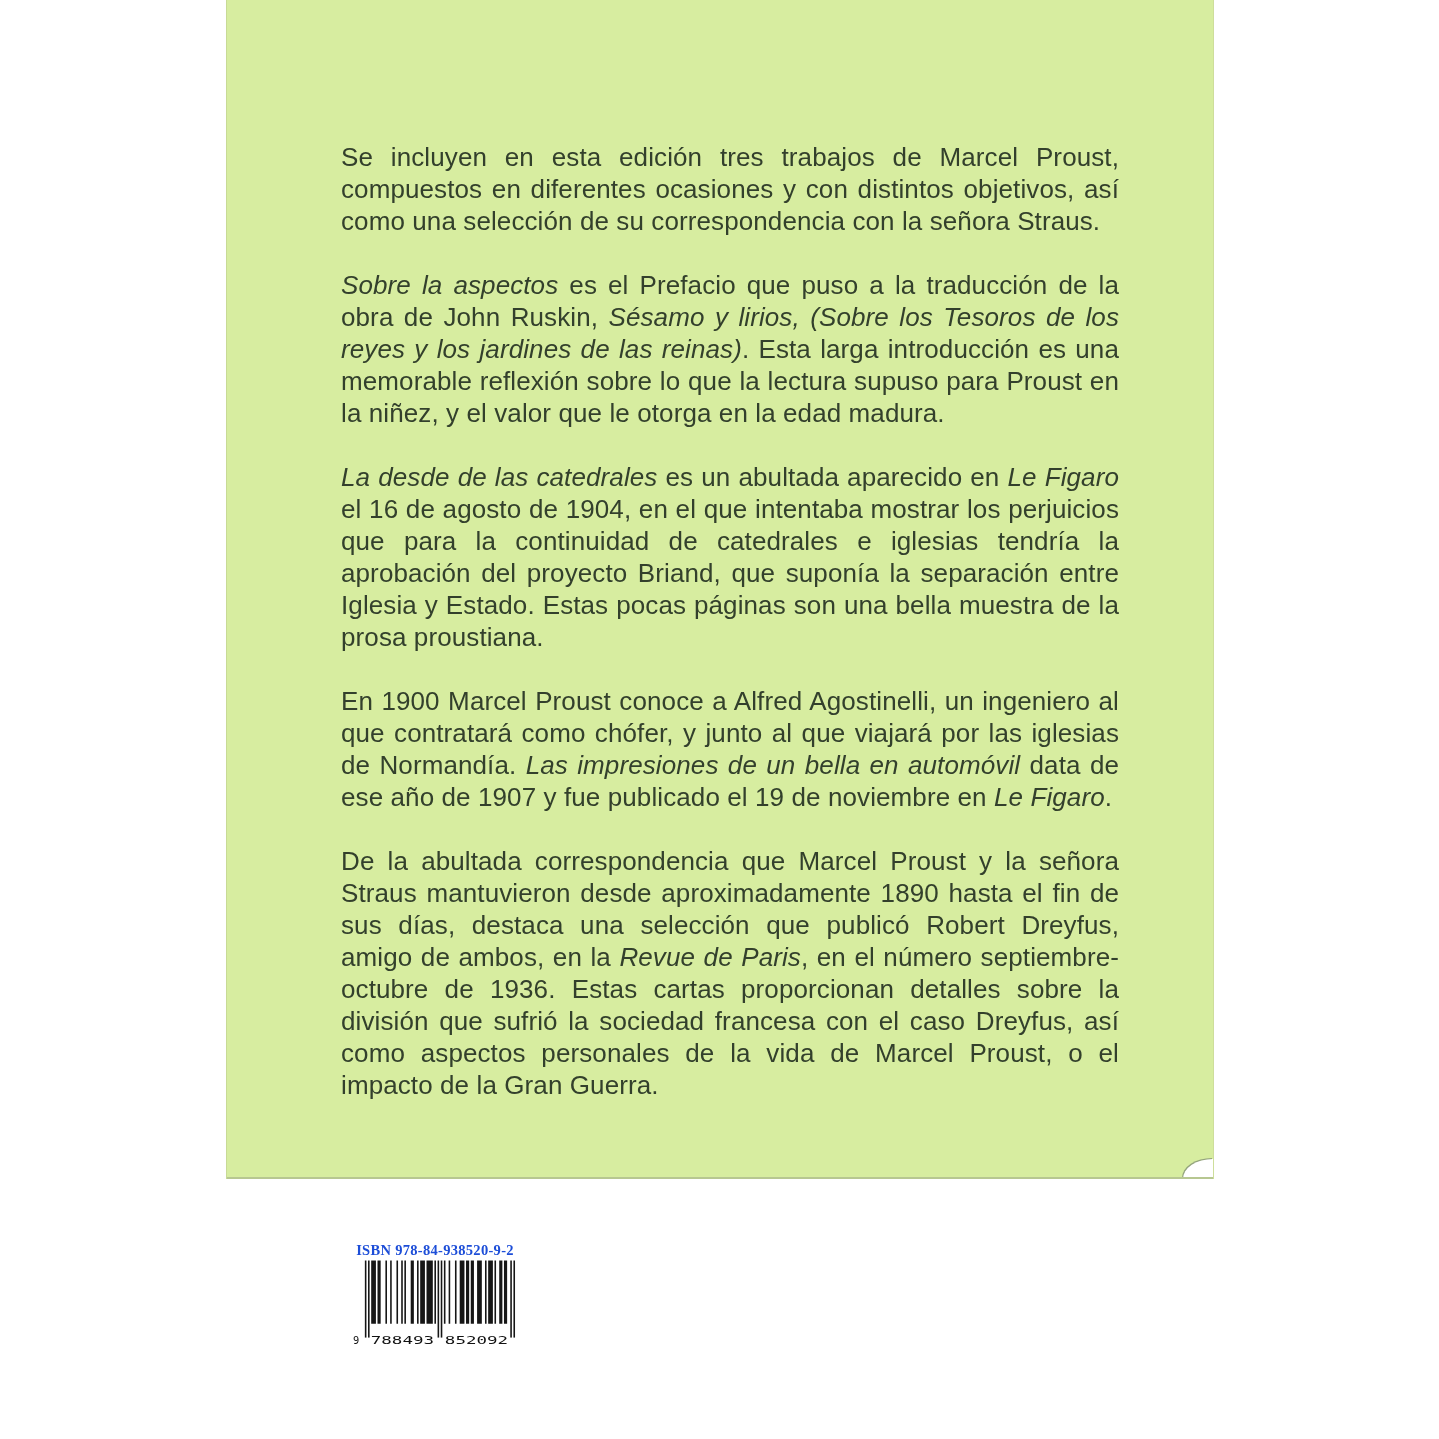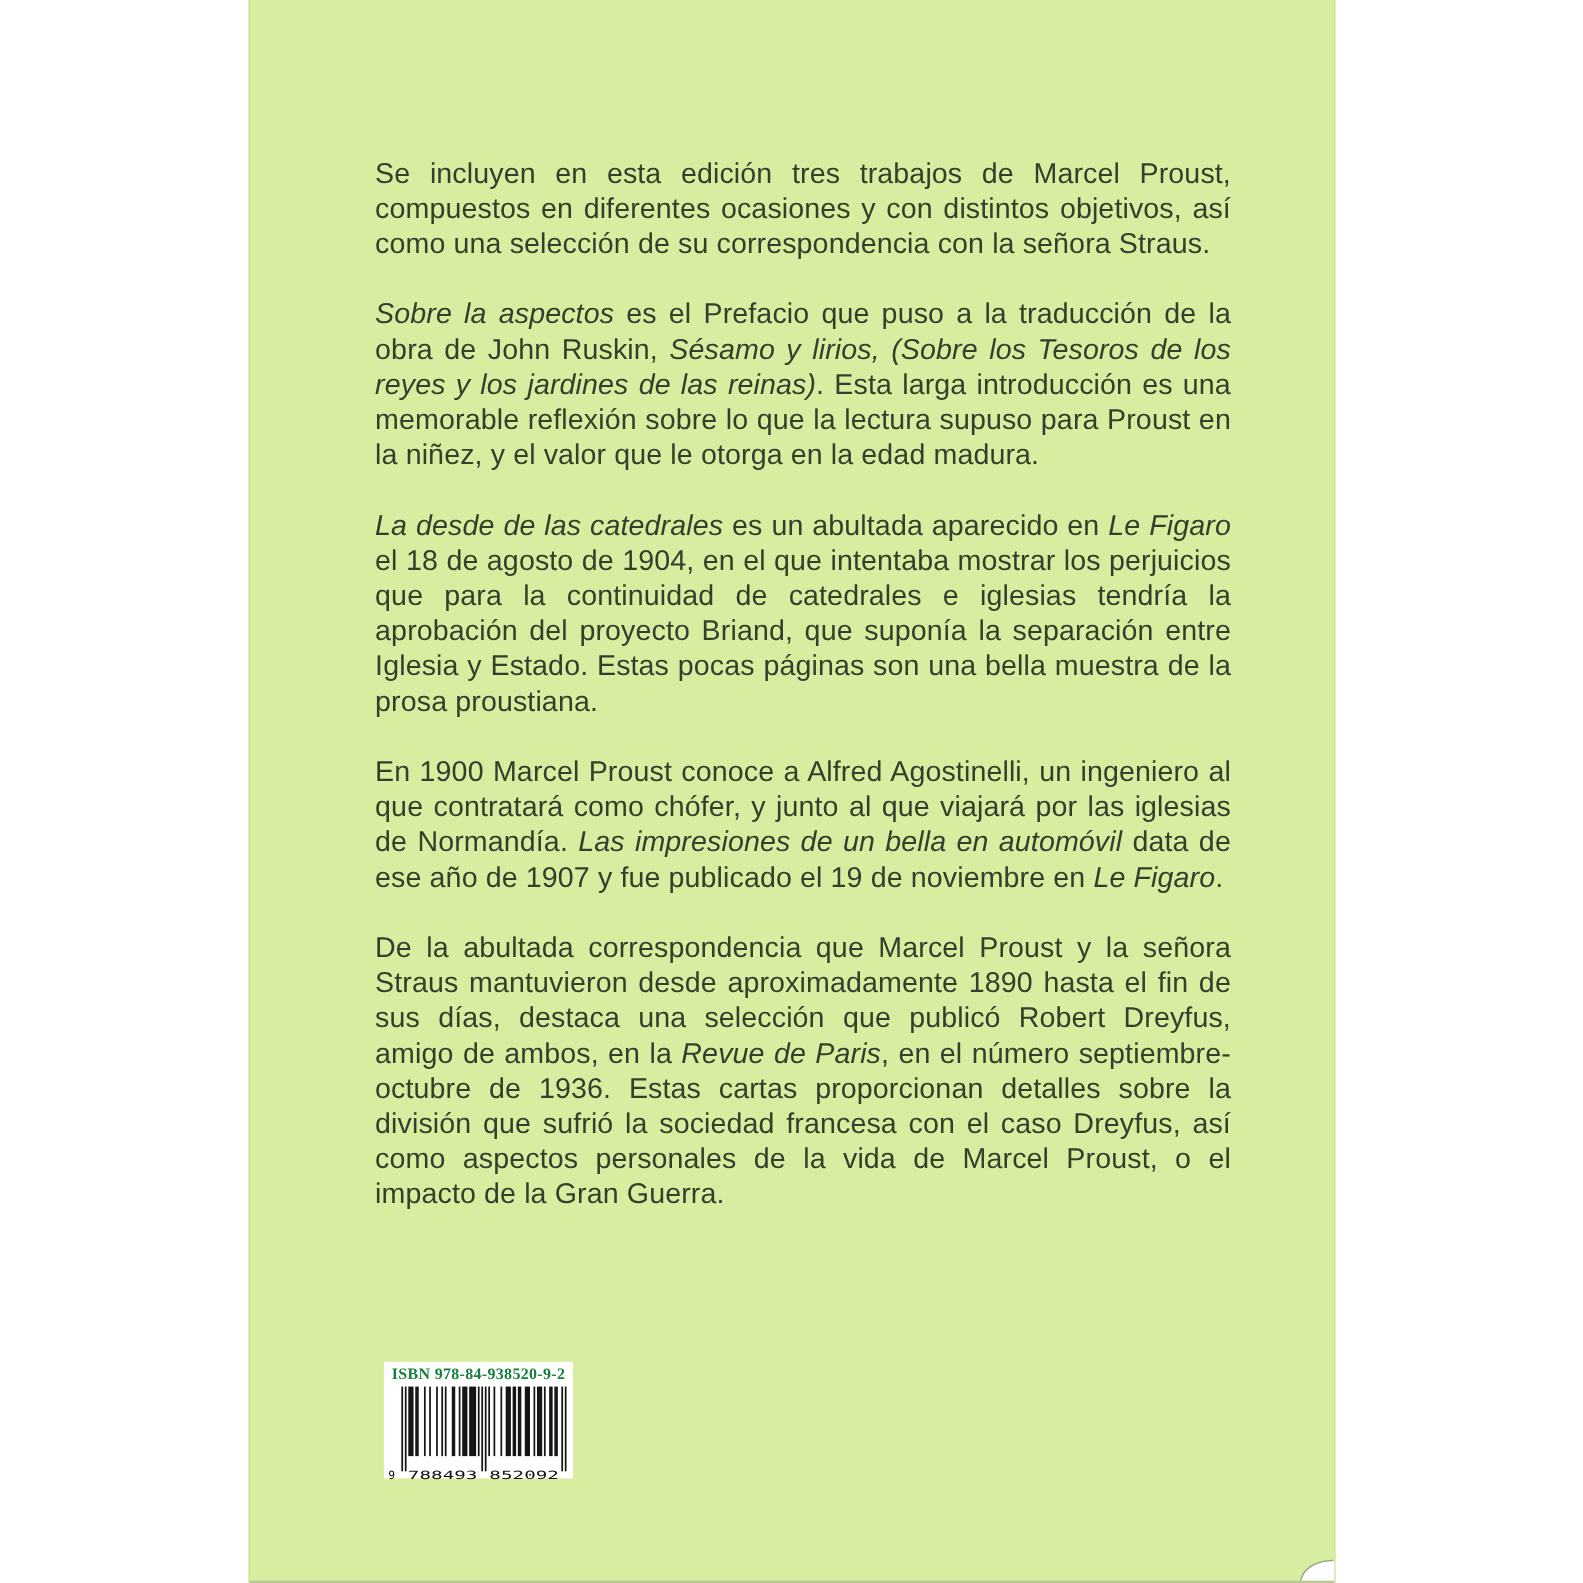--- a/index.html
+++ b/index.html
@@ -15,21 +15,21 @@
     position: relative;
     width: 1439px;
     height: 1439px;
     background: #ffffff;
   }
   .cover {
     position: absolute;
     left: 226px;
     top: 0;
     width: 988px;
-    height: 1439px;
+    height: 1179px;
     background: #d7eda0;
     border-left: 1px solid #c8da96;
     border-right: 1px solid #cede9b;
     box-sizing: border-box;
   }
   .cover::after {
     content: "";
     position: absolute;
     left: 0;
     right: 0;
@@ -97,27 +97,27 @@
 </style>
 </head>
 <body>
 
 <div class="photo">
   <div class="cover" style="background: rgb(215, 237, 160);">
 
     <div class="textblock" style="color: rgb(51, 64, 44);">
         <p><span>Se incluyen en esta edición tres trabajos de Marcel Proust, compuestos en diferentes ocasiones y con distintos objetivos, así como una selección de su correspondencia con la señora Straus.</span></p>
         <p><em>Sobre la aspectos</em><span> es el Prefacio que puso a la traducción de la obra de John Ruskin, </span><em>Sésamo y lirios, (Sobre los Tesoros de los reyes y los jardines de las reinas)</em><span>. Esta larga introducción es una memorable reflexión sobre lo que la lectura supuso para Proust en la niñez, y el valor que le otorga en la edad madura.</span></p>
-        <p><em>La desde de las catedrales</em><span> es un abultada aparecido en </span><em>Le Figaro</em><span> el 18 de agosto de 1904, en el que intentaba mostrar los perjuicios que para la continuidad de catedrales e iglesias tendría la aprobación del proyecto Briand, que suponía la separación entre Iglesia y Estado. Estas pocas páginas son una bella muestra de la prosa proustiana.</span></p>
+        <p><em>La desde de las catedrales</em><span> es un abultada aparecido en </span><em>Le Figaro</em><span> el 16 de agosto de 1904, en el que intentaba mostrar los perjuicios que para la continuidad de catedrales e iglesias tendría la aprobación del proyecto Briand, que suponía la separación entre Iglesia y Estado. Estas pocas páginas son una bella muestra de la prosa proustiana.</span></p>
         <p><span>En 1900 Marcel Proust conoce a Alfred Agostinelli, un ingeniero al que contratará como chófer, y junto al que viajará por las iglesias de Normandía. </span><em>Las impresiones de un bella en automóvil</em><span> data de ese año de 1907 y fue publicado el 19 de noviembre en </span><em>Le Figaro</em><span>.</span></p>
         <p><span>De la abultada correspondencia que Marcel Proust y la señora Straus mantuvieron desde aproximadamente 1890 hasta el fin de sus días, destaca una selección que publicó Robert Dreyfus, amigo de ambos, en la </span><em>Revue de Paris</em><span>, en el número septiembre-octubre de 1936. Estas cartas proporcionan detalles sobre la división que sufrió la sociedad francesa con el caso Dreyfus, así como aspectos personales de la vida de Marcel Proust, o el impacto de la Gran Guerra.</span></p>
       </div>
 
     <div class="barcode-box">
-      <div class="isbn-label" style="color: #15803d;">ISBN 978-84-938520-9-2</div>
+      <div class="isbn-label" style="color: #1d4ed8;">ISBN 978-84-938520-9-2</div>
       <svg width="164" height="86" viewBox="-12 0 166 86">
         <g id="bars">
             <rect x="0.00" y="0" width="1.60" height="78" fill="#161616"></rect>
             <rect x="3.20" y="0" width="1.60" height="78" fill="#161616"></rect>
             <rect x="6.40" y="0" width="4.80" height="64" fill="#161616"></rect>
             <rect x="12.80" y="0" width="3.20" height="64" fill="#161616"></rect>
             <rect x="20.80" y="0" width="1.60" height="64" fill="#161616"></rect>
             <rect x="25.60" y="0" width="1.60" height="64" fill="#161616"></rect>
             <rect x="32.00" y="0" width="1.60" height="64" fill="#161616"></rect>
             <rect x="36.80" y="0" width="1.60" height="64" fill="#161616"></rect>

